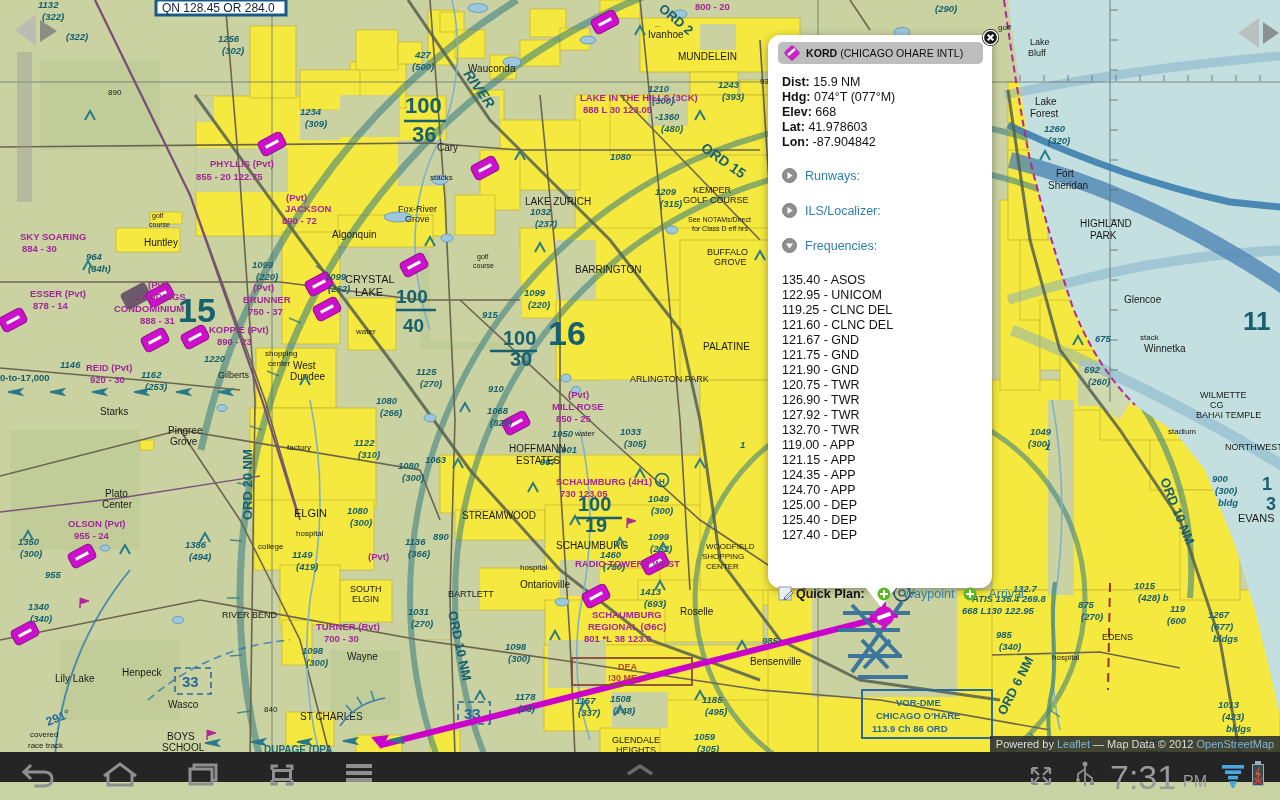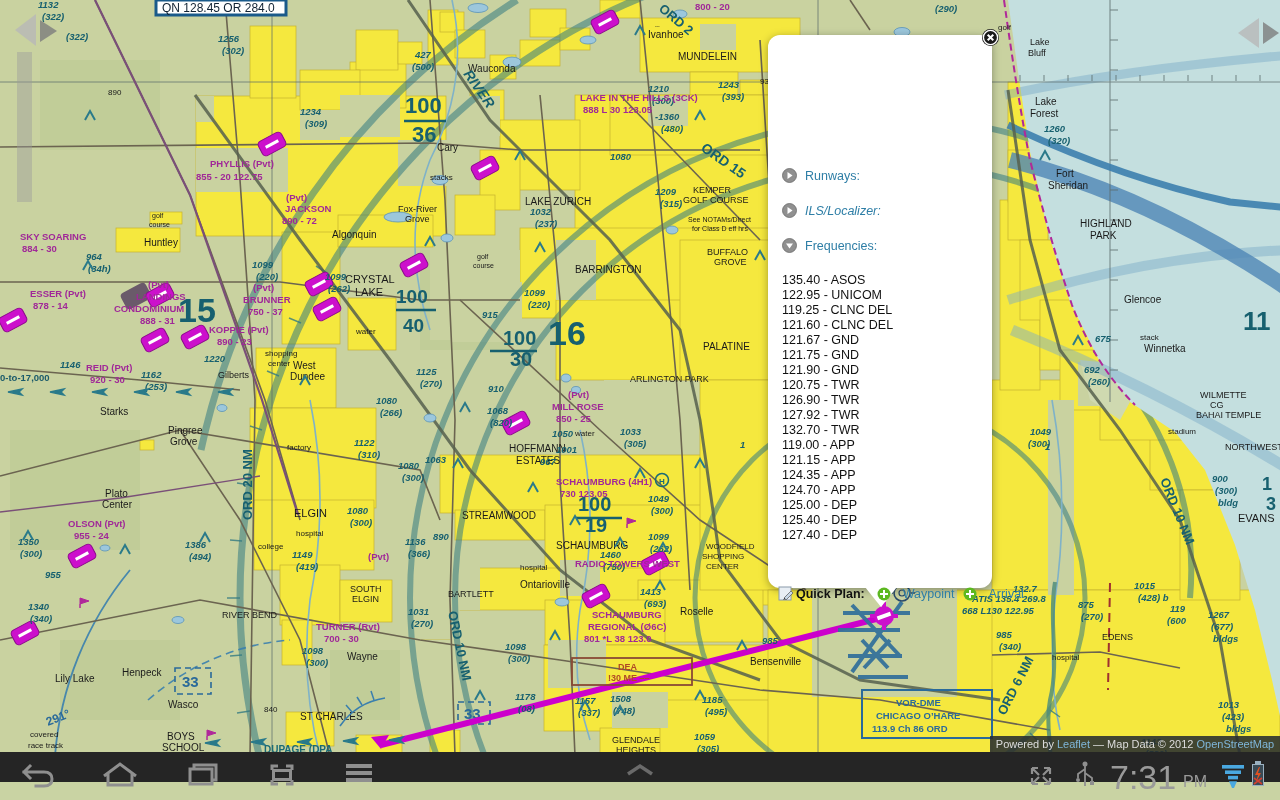--- a/index.html
+++ b/index.html
@@ -691,38 +691,52 @@
 <text x="896" y="706" font-size="9.5" fill="#2a6a9a" font-weight="bold">VOR-DME</text>
 <text x="876" y="719" font-size="9.5" fill="#2a6a9a" font-weight="bold">CHICAGO O’HARE</text>
 <text x="872" y="732" font-size="9.5" fill="#2a6a9a" font-weight="bold">113.9 Ch 86 ORD</text>
 <text x="618" y="670" font-size="9" fill="#b04a25" font-weight="bold">DEA</text>
 <text x="608" y="681" font-size="9" fill="#b04a25" font-weight="bold">!30 ME ––</text>
       </g>
 </svg>
 
 <div id="popup">
   <div class="tail"></div>
+  <div id="phead">
+    <svg width="22" height="22" style="margin-left:3px" viewBox="0 0 22 22">
+          <rect x="5" y="5" width="12" height="12" rx="2" transform="rotate(45 11 11)" fill="#cc22cc"></rect>
+          <line x1="7" y1="13" x2="14" y2="7" stroke="#fff" stroke-width="2.4"></line>
+        </svg>
+    <span class="ttl"><b>KORD</b> (CHICAGO OHARE INTL)</span>
+  </div>
   <div id="pclose"><svg width="17" height="17" viewBox="0 0 17 17">
           <circle cx="8.5" cy="8.5" r="8.5" fill="#1a1a1a"></circle>
           <circle cx="8.5" cy="8.5" r="7.1" fill="none" stroke="#fff" stroke-width="1.4"></circle>
           <path d="M5.7,5.7 L11.3,11.3 M11.3,5.7 L5.7,11.3" stroke="#fff" stroke-width="2"></path>
         </svg></div>
+  <div class="pbody" id="fields">
+    <div class="frow"><b>Dist:</b> 15.9 NM</div>
+    <div class="frow"><b>Hdg:</b> 074°T (077°M)</div>
+    <div class="frow"><b>Elev:</b> 668</div>
+    <div class="frow"><b>Lat:</b> 41.978603</div>
+    <div class="frow"><b>Lon:</b> -87.904842</div>
+  </div>
   <div class="sect" style="position:absolute;left:14px;top:133px;text-align:right;">
     <svg width="15" height="15" viewBox="0 0 15 15">
           <circle cx="7.5" cy="7.5" r="7" fill="#909090" stroke="#6a6a6a" stroke-width="0.8"></circle>
           <path d="M5.5,4 L10.5,7.5 L5.5,11 Z" fill="#fff"></path>
         </svg>
     <span style="margin-left:8px;">Runways:</span>
   </div>
   <div class="sect" style="position:absolute;left:14px;top:168px;">
     <svg width="15" height="15" viewBox="0 0 15 15">
           <circle cx="7.5" cy="7.5" r="7" fill="#909090" stroke="#6a6a6a" stroke-width="0.8"></circle>
           <path d="M5.5,4 L10.5,7.5 L5.5,11 Z" fill="#fff"></path>
         </svg>
-    <span style="margin-left:8px;font-style:italic;">ILS/Localizer:</span>
+    <span style="margin-left:8px;">ILS/Localizer:</span>
   </div>
   <div class="sect" style="position:absolute;left:14px;top:203px;">
     <svg width="15" height="15" viewBox="0 0 15 15">
           <circle cx="7.5" cy="7.5" r="7" fill="#909090" stroke="#6a6a6a" stroke-width="0.8"></circle>
           <path d="M4,5.5 L11,5.5 L7.5,10.5 Z" fill="#fff"></path>
         </svg>
     <span style="margin-left:8px;">Frequencies:</span>
   </div>
   <div class="freqs" style="position:absolute;left:14px;top:238px;">
     135.40 - ASOS<br>122.95 - UNICOM<br>119.25 - CLNC DEL<br>121.60 - CLNC DEL<br>121.67 - GND<br>121.75 - GND<br>121.90 - GND<br>120.75 - TWR<br>126.90 - TWR<br>127.92 - TWR<br>132.70 - TWR<br>119.00 - APP<br>121.15 - APP<br>124.35 - APP<br>124.70 - APP<br>125.00 - DEP<br>125.40 - DEP<br>127.40 - DEP

